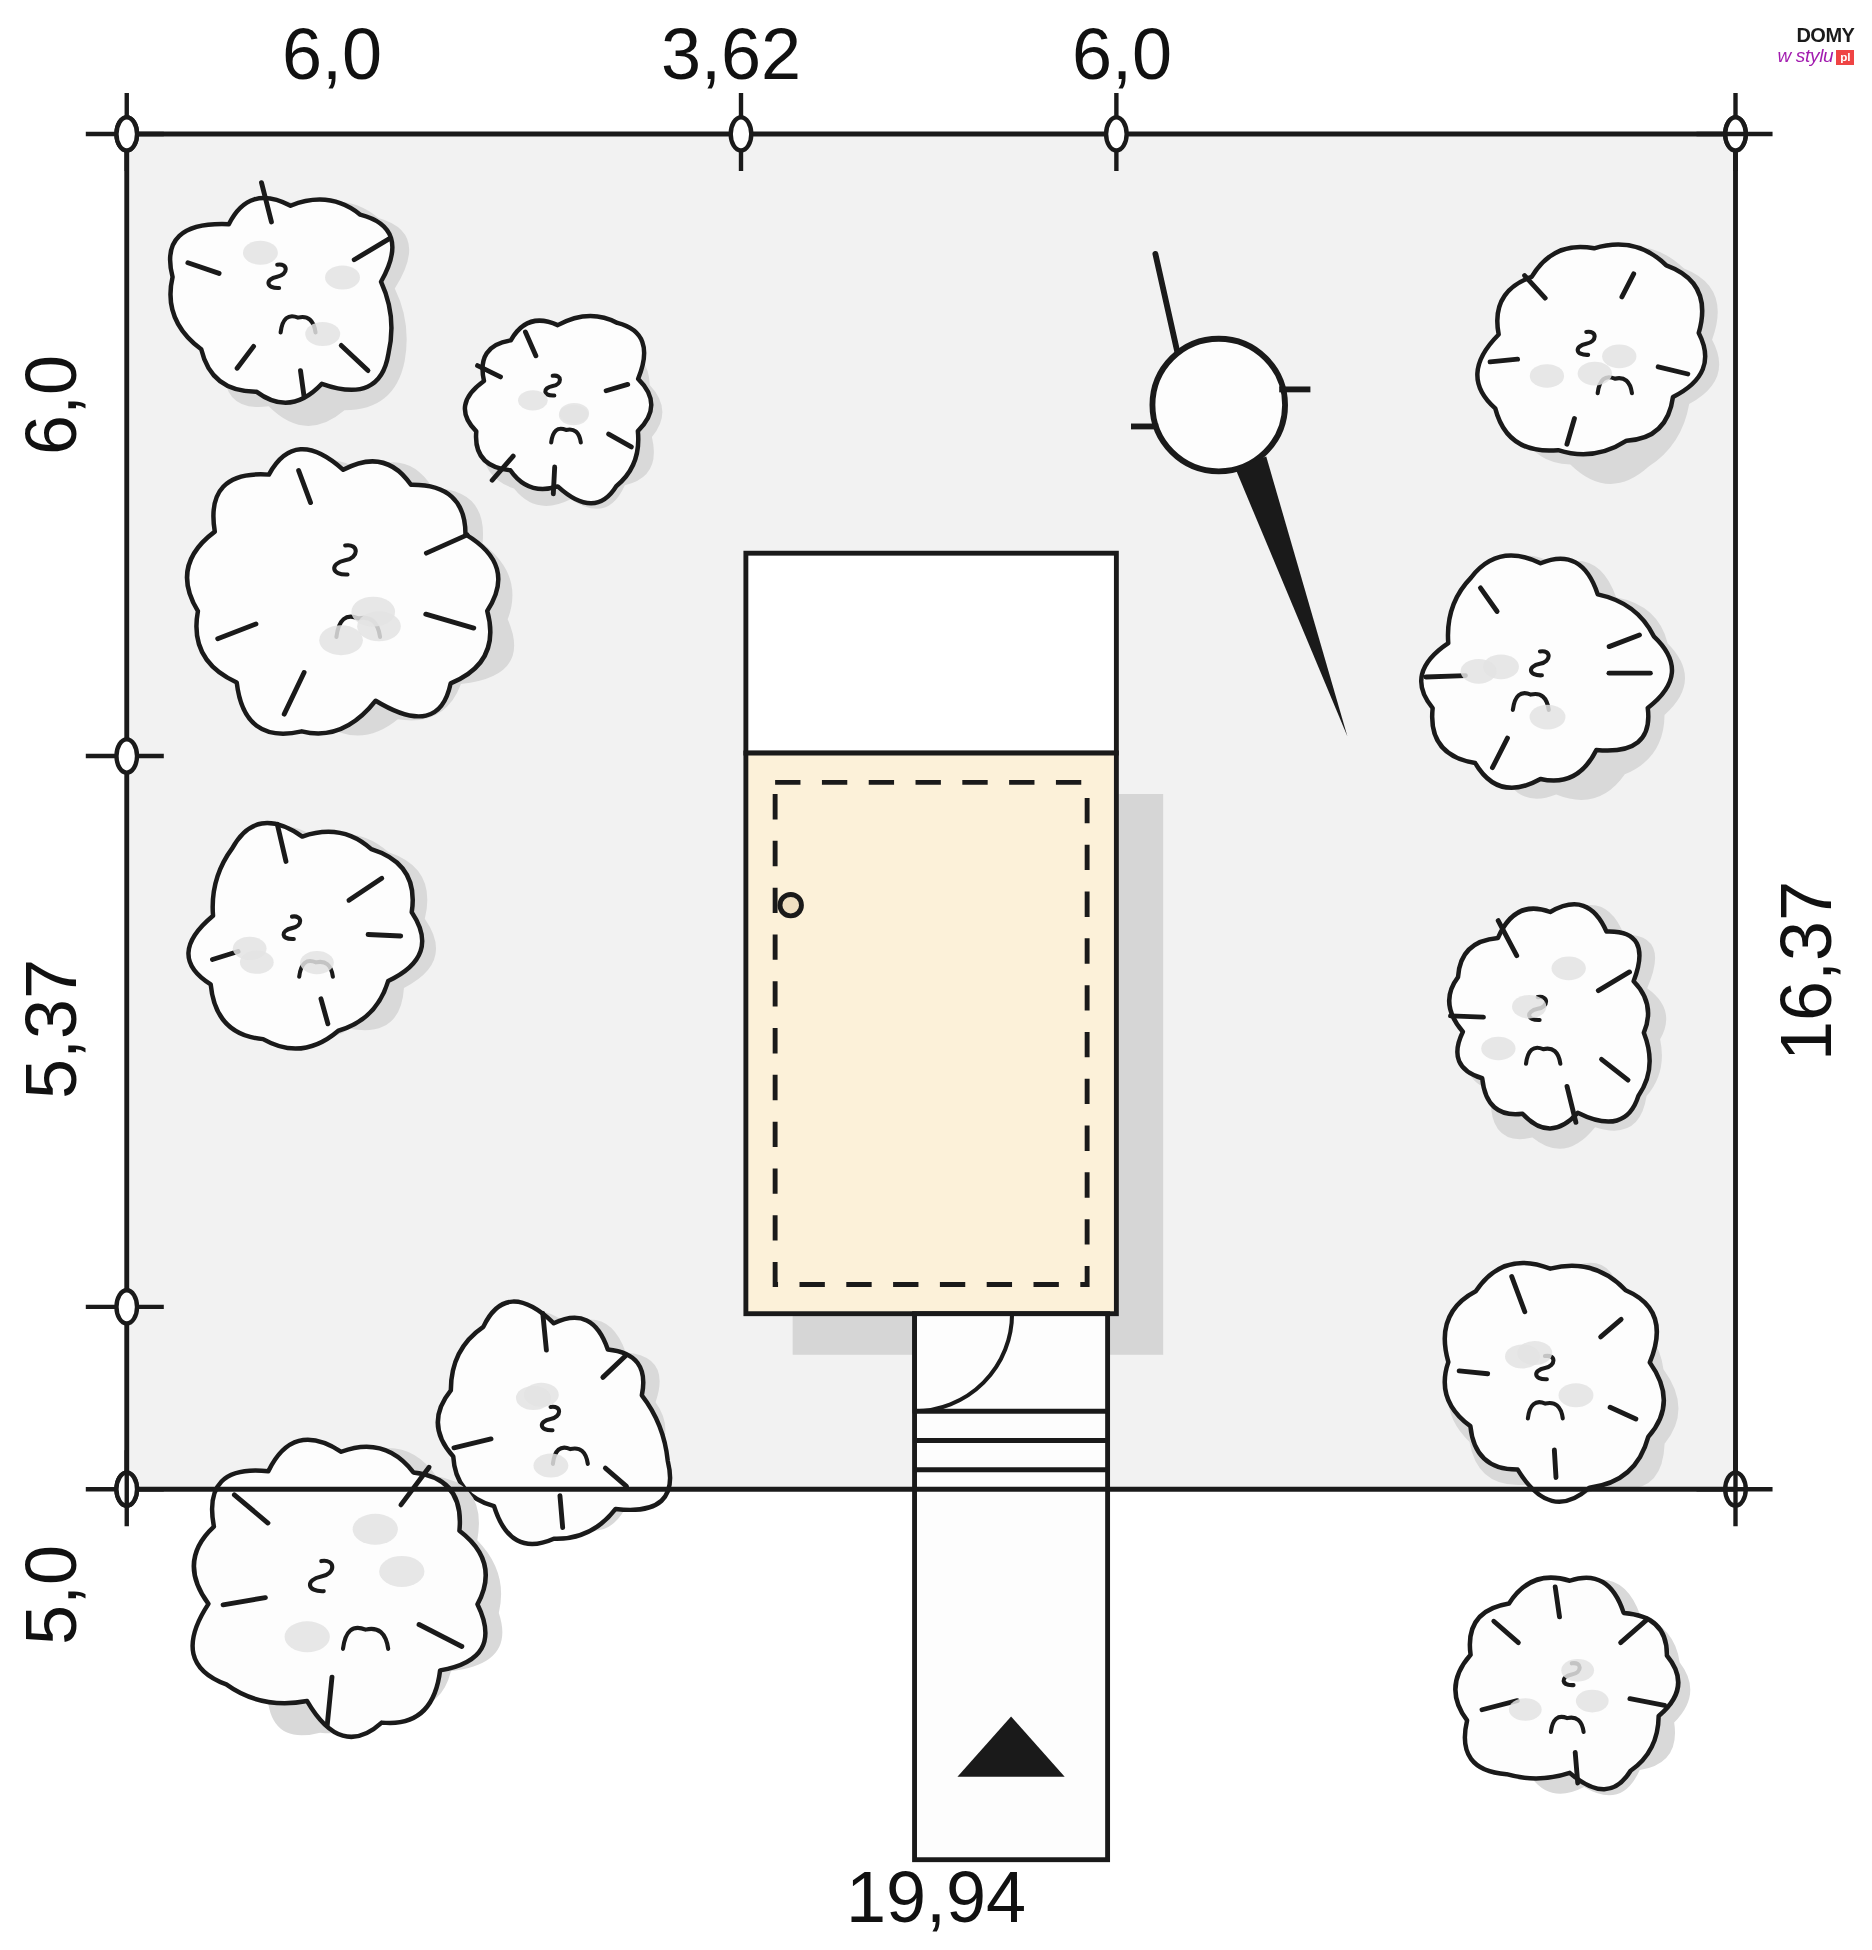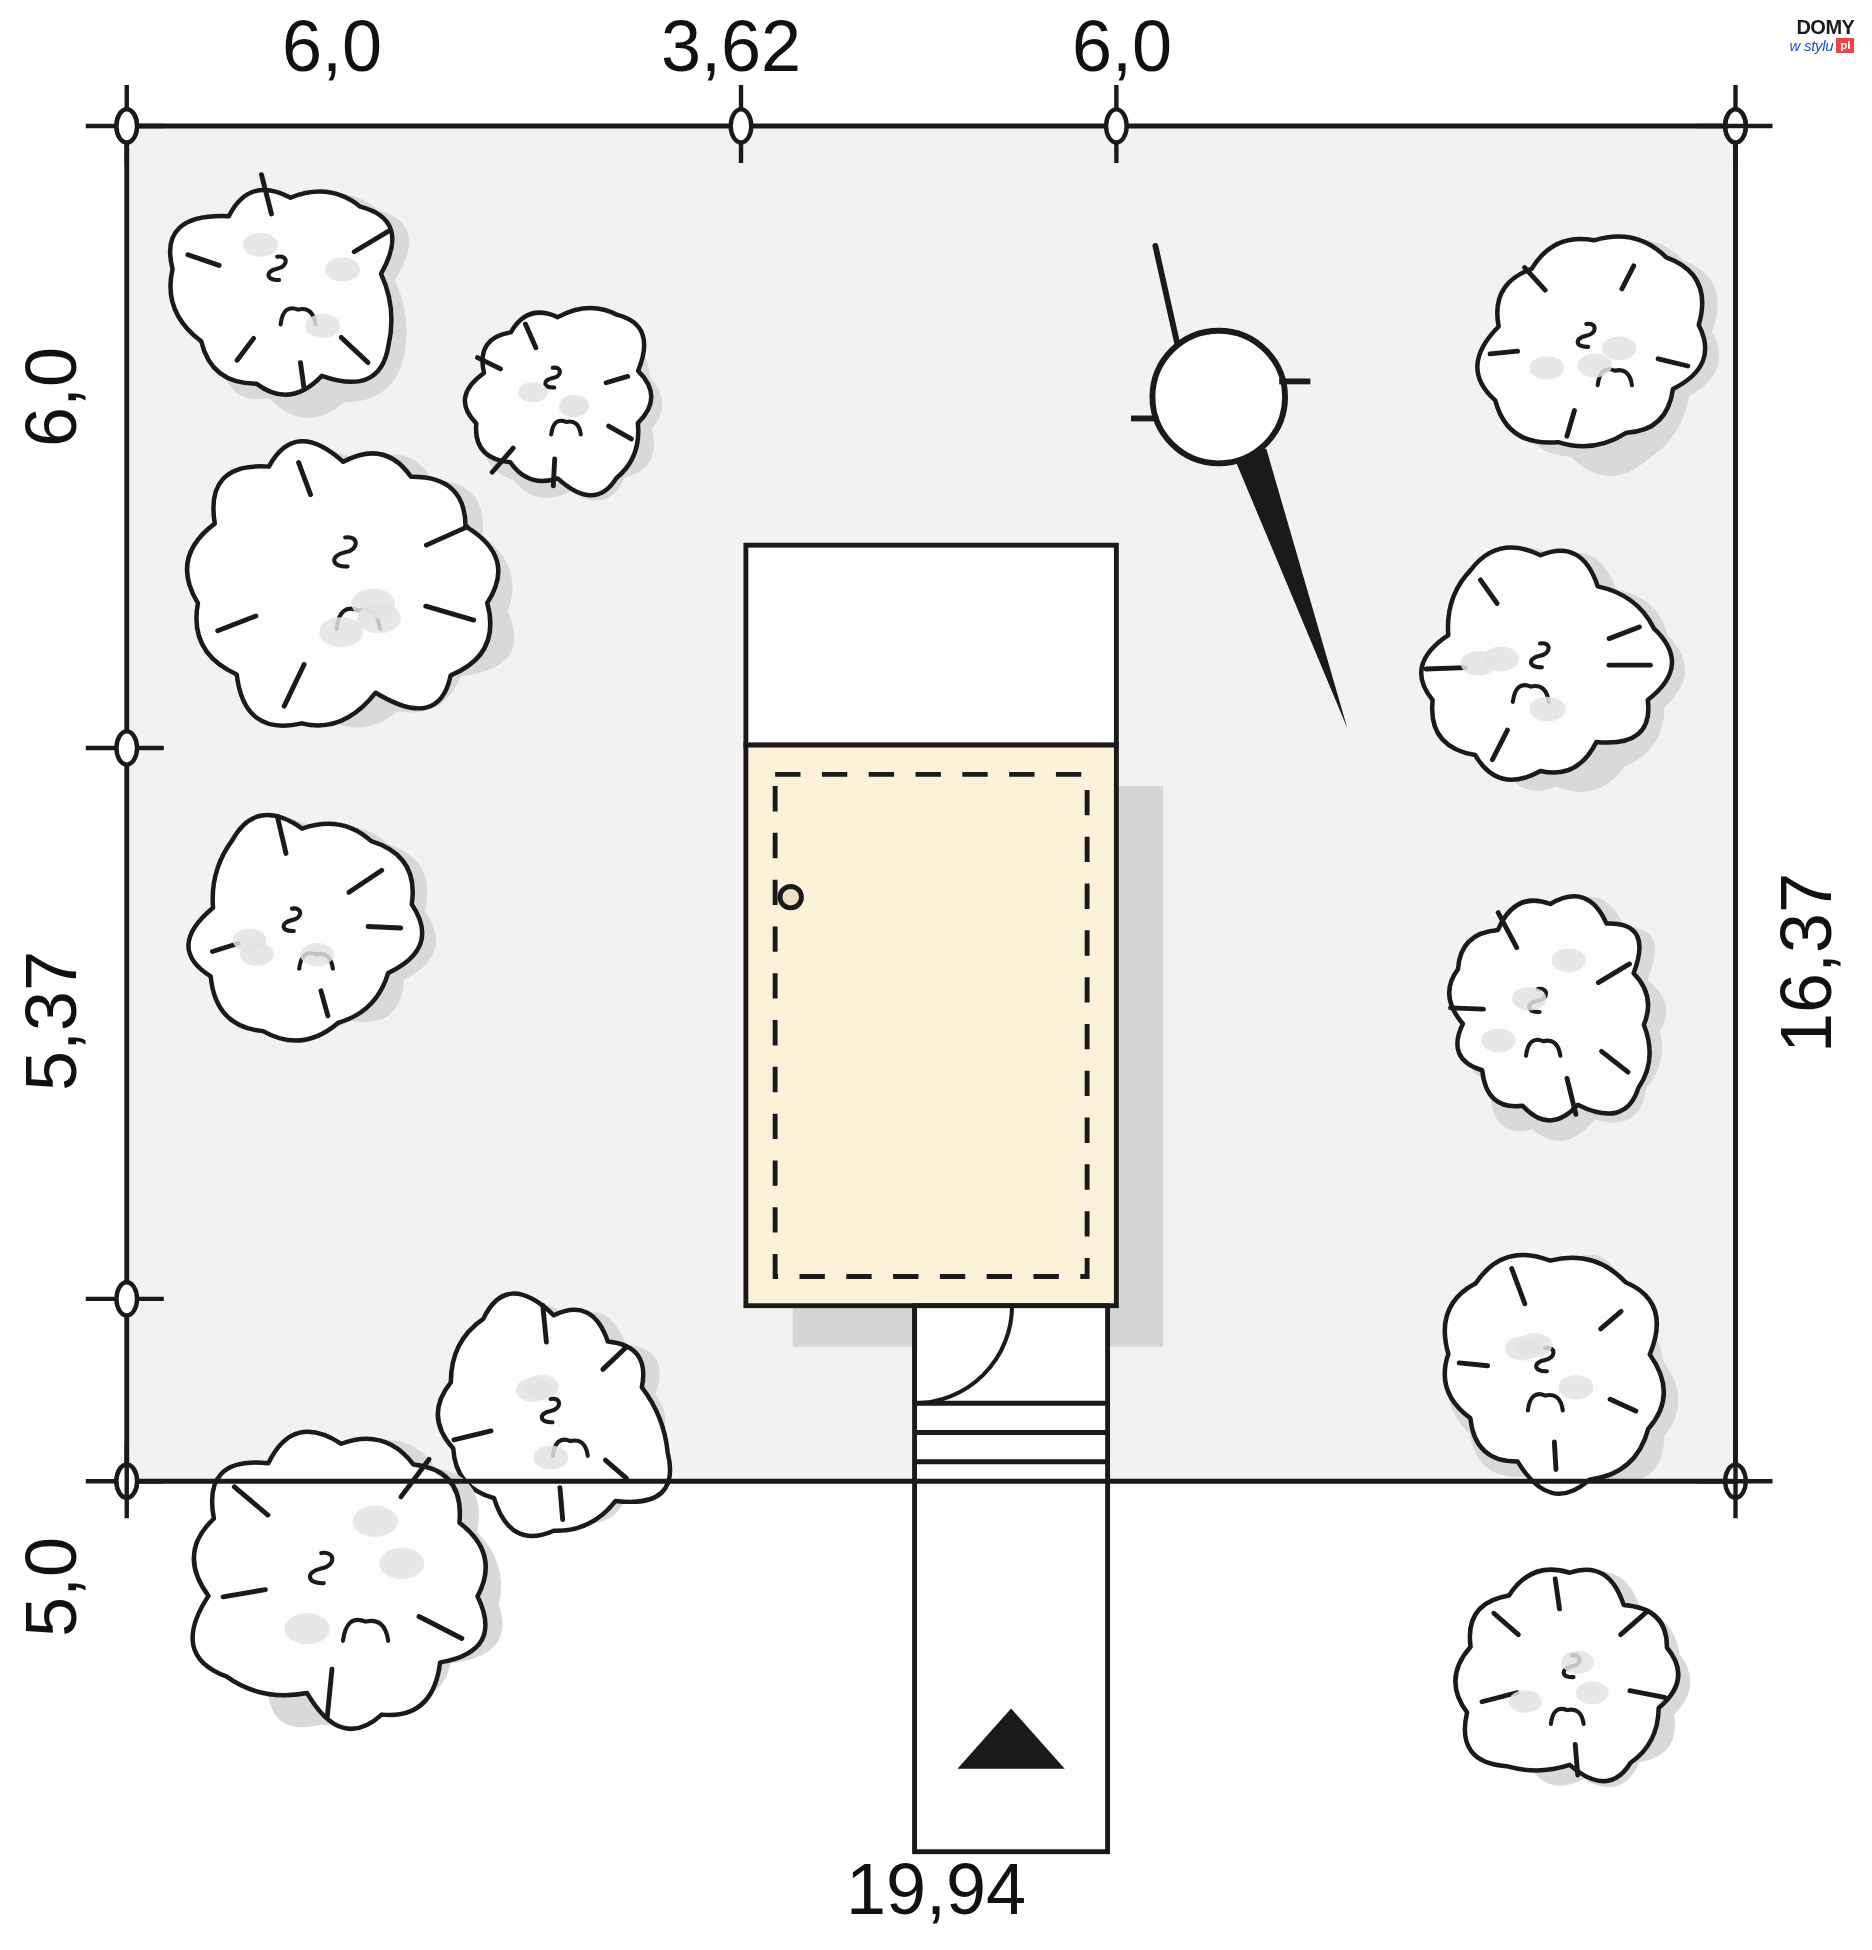--- a/index.html
+++ b/index.html
@@ -1,28 +1,28 @@
 <!DOCTYPE html>
 <html><head>
 <meta charset="utf-8">
 <style>
   html,body{margin:0;padding:0;background:#ffffff;}
   body{width:1872px;height:1950px;position:relative;overflow:hidden;
        font-family:"Liberation Sans", sans-serif;}
 
-  #stage{position:absolute;left:0;top:7px;width:1872px;height:1534px;}
+  #stage{position:absolute;left:0;top:15px;width:1872px;height:1534px;}
 
   .dim-label{position:absolute;color:#111;font-weight:400;letter-spacing:0px;
              font-family:"Liberation Sans", sans-serif;white-space:nowrap;}
 
   .logo{position:absolute;right:17.6px;top:9.8px;text-align:right;line-height:1;}
   .logo-main{font-size:20px;font-weight:bold;color:#1b1b1b;letter-spacing:-0.5px;
              font-family:"Liberation Sans", sans-serif;}
   .logo-sub-wrap{display:flex;align-items:flex-end;justify-content:flex-end;margin-top:1px;}
-  .logo-sub{font-size:15px;color:#1d4ed8;font-family:"Liberation Sans", sans-serif;
+  .logo-sub{font-size:19px;color:#a21caf;font-family:"Liberation Sans", sans-serif;
             font-style:italic;letter-spacing:-0.3px;}
   .logo-pl{display:inline-block;background:#ef4444;color:#fff;font-size:11.7px;
            font-weight:bold;padding:1px 3.9px 2px 3.9px;margin-left:2.9px;line-height:1;
            font-family:"Liberation Sans", sans-serif;}
 </style>
 </head>
 <body>
 
 <div id="stage">
   <svg id="plan" width="1872" height="1950" viewBox="0 0 1920 2000" xmlns="http://www.w3.org/2000/svg">

